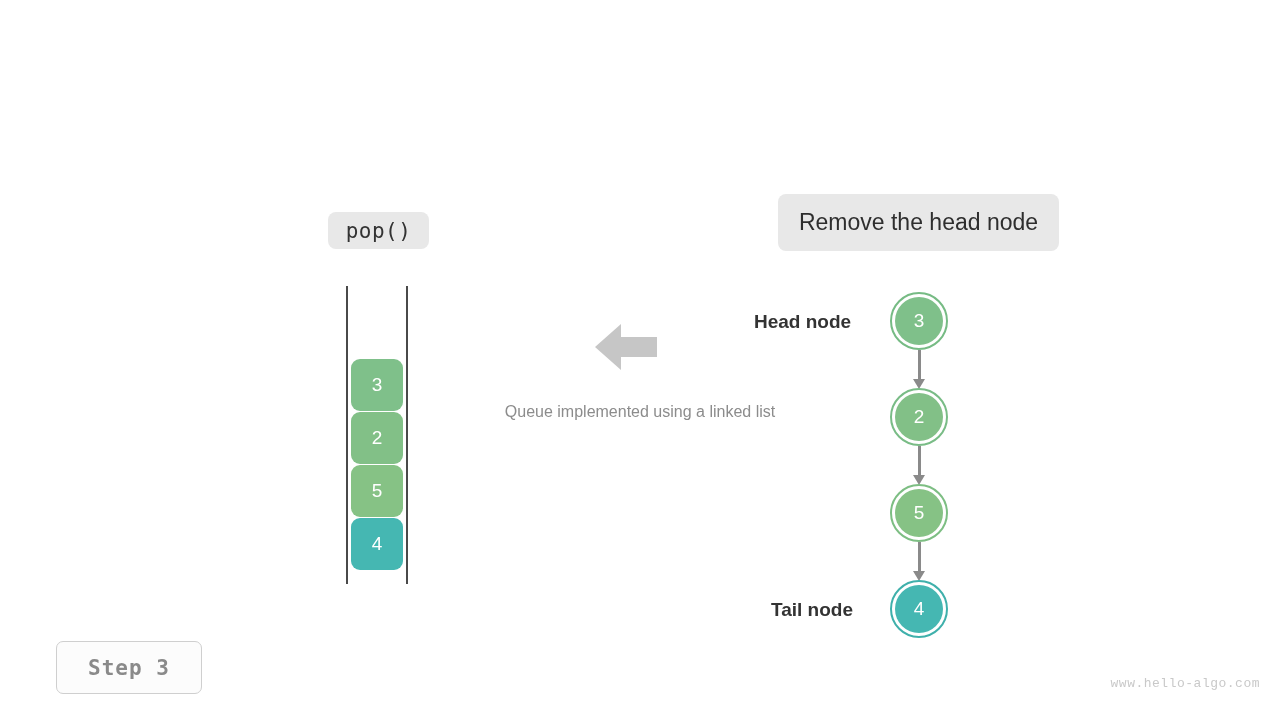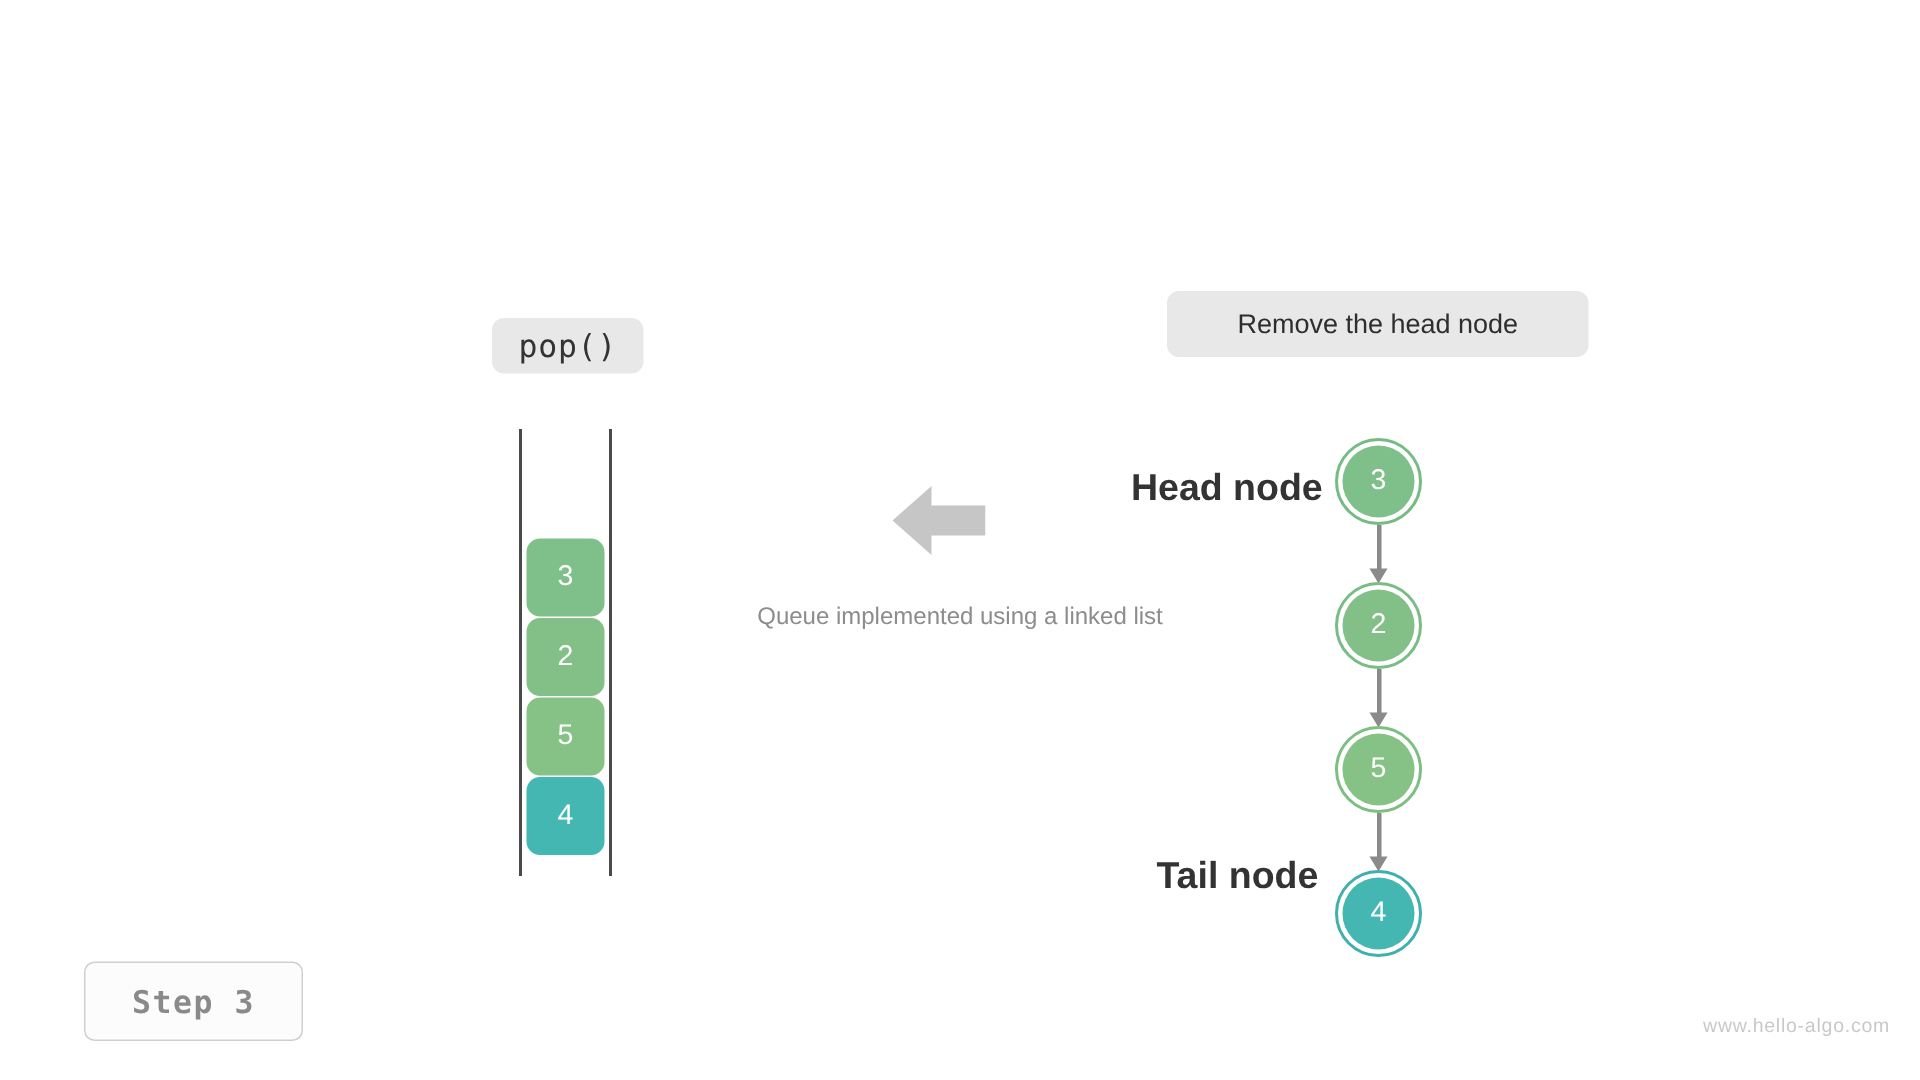--- a/index.html
+++ b/index.html
@@ -32,22 +32,22 @@
     width: 101px;
     height: 37px;
     font-family: "DejaVu Sans Mono", "Liberation Mono", monospace;
     font-size: 21px;
     letter-spacing: 0.5px;
   }
   #action-label {
     left: 778px;
     top: 194px;
     width: 281px;
-    height: 44px;
-    font-size: 18px;
+    height: 57px;
+    font-size: 23px;
     color: #2e2e2e;
   }
 
   
   #queue-container {
     position: absolute;
     left: 346px;
     top: 286px;
     width: 62px;
     height: 298px;
@@ -142,27 +142,27 @@
     left: 23px;
     width: 0;
     height: 0;
     border-left: 6.5px solid transparent;
     border-right: 6.5px solid transparent;
     border-top: 10px solid #8a8a8a;
   }
 
   .node-tag {
     position: absolute;
-    font-size: 25px;
+    font-size: 19px;
     font-weight: bold;
     color: #333333;
     white-space: nowrap;
   }
   #head-tag { left: 754px; top: 311px; }
-  #tail-tag { left: 771px; top: 570px; }
+  #tail-tag { left: 771px; top: 599px; }
 
   
   #step-badge {
     position: absolute;
     left: 36px;
     top: 641px;
     width: 144px;
     height: 51px;
     border: 1px solid #cfcfcf;
     border-radius: 7px;
@@ -174,21 +174,21 @@
     font-size: 21px;
     font-weight: bold;
     color: #8a8a8a;
     letter-spacing: 1px;
     margin-left: 20px;
   }
   #watermark {
     position: absolute;
     right: 20px;
     top: 676px;
-    font-family: Liberation Sans, sans-serif;
+    font-family: Liberation Mono, monospace;
     font-size: 13px;
     color: #c9c9c9;
     letter-spacing: 0.5px;
   }
 </style>
 </head>
 <body>
 
 <div class="pill" id="op-label">pop()</div>
 

